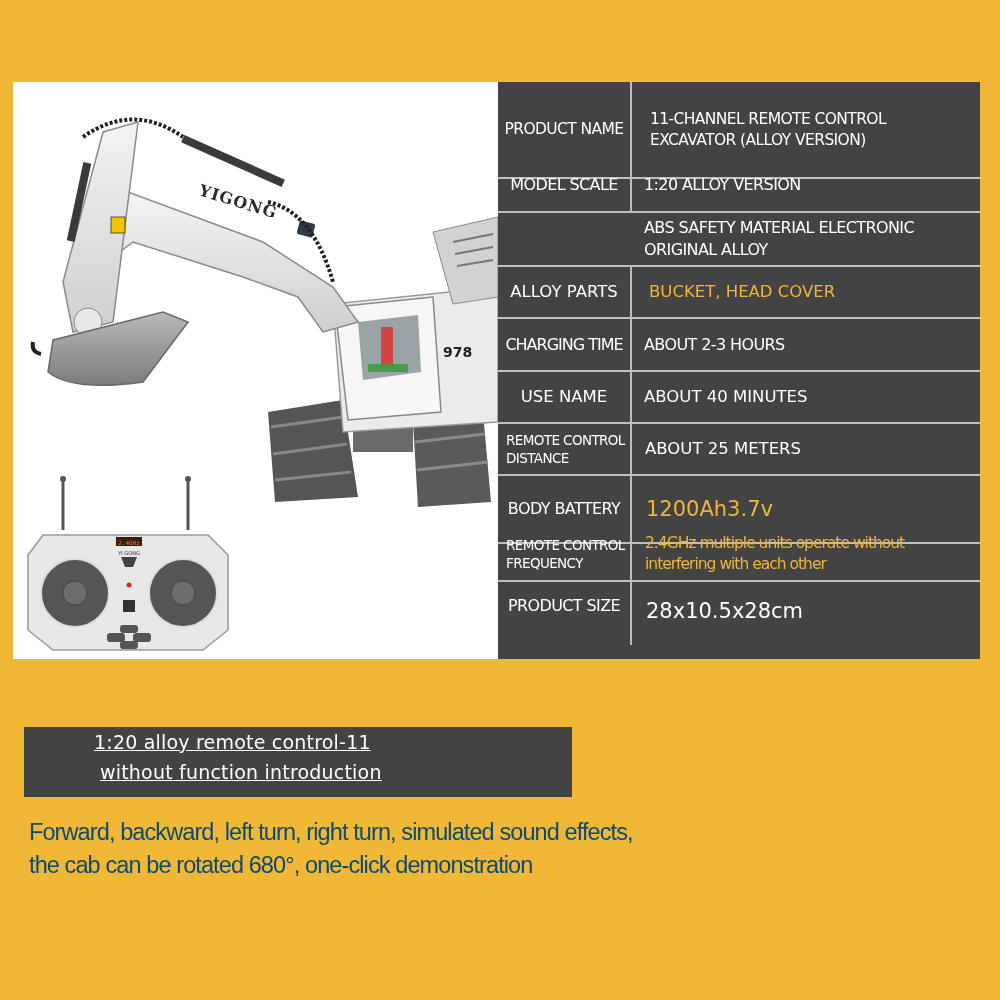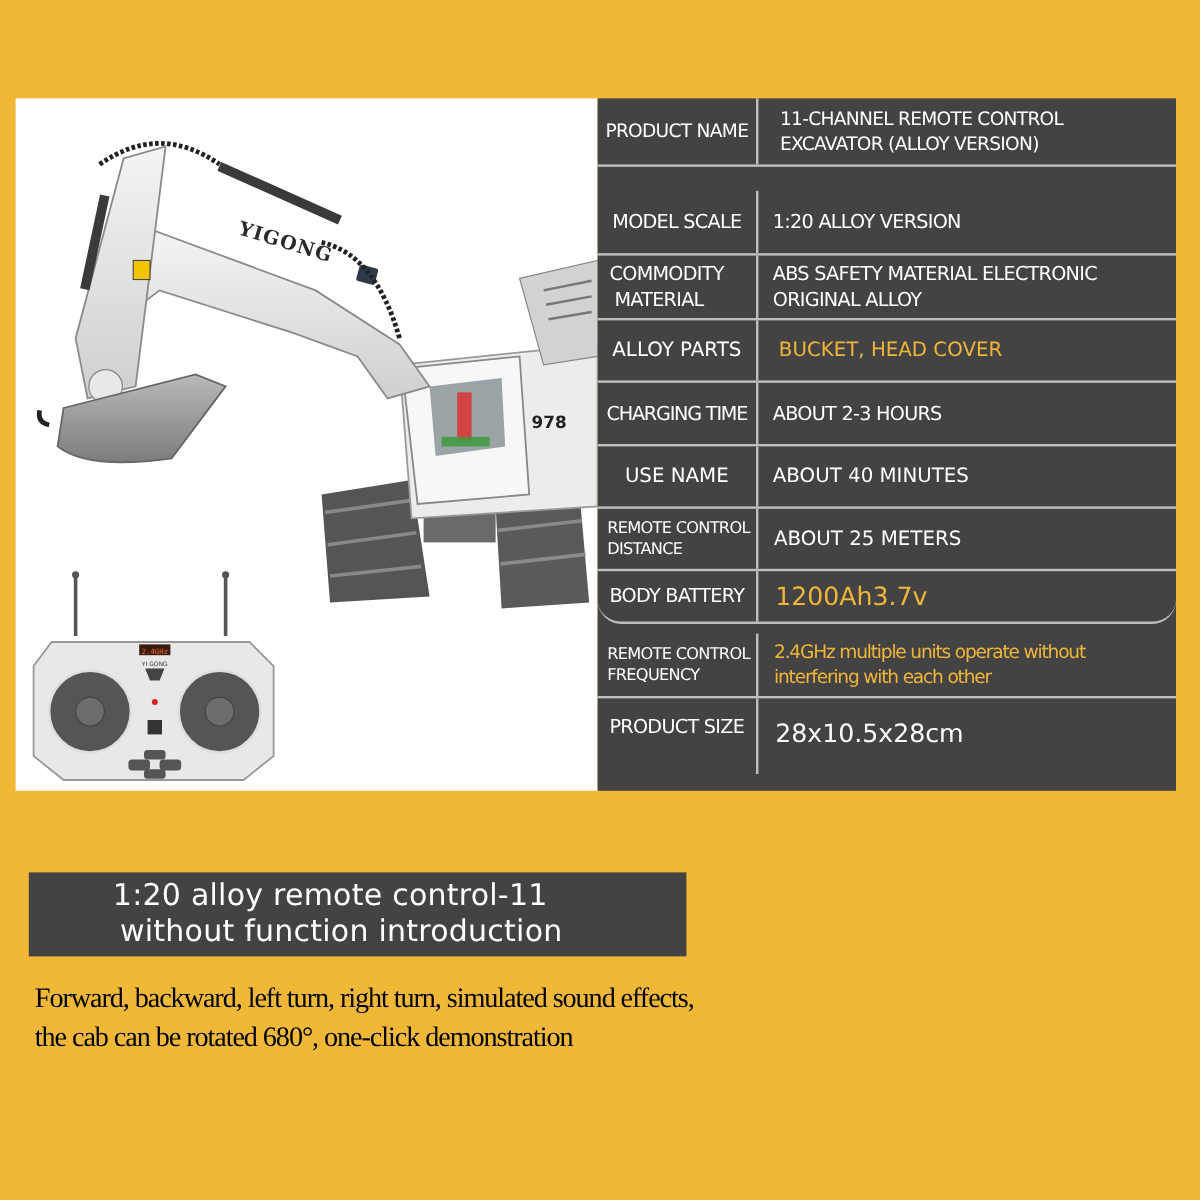--- a/index.html
+++ b/index.html
@@ -35,27 +35,27 @@
     position: absolute; left: 146px; right: 6px; top: 0; bottom: 0;
     color: #ffffff; display: flex; align-items: center;
     letter-spacing: -0.6px; line-height: 1.35;
   }
   .spec-value.accent { color: #f0b53a; }
   .intro-box {
     position: absolute; left: 24px; top: 727px; width: 548px; height: 70px;
     background: #434343; color: #ffffff;
   }
   .intro-line {
-    position: absolute; font-size: 25px; white-space: nowrap;
-    font-family: "DejaVu Sans", sans-serif; letter-spacing: 0.2px;
+    position: absolute; font-size: 19px; white-space: nowrap;
+    font-family: "DejaVu Sans", sans-serif; letter-spacing: 0.2px; text-decoration: underline;
   }
   .intro-desc {
     position: absolute; left: 29px; top: 816px; width: 800px;
-    color: #000000; font-size: 23.5px; line-height: 33px; letter-spacing: -0.9px;
-    font-family: Liberation Serif, serif;
+    color: #0c4a6e; font-size: 23.5px; line-height: 33px; letter-spacing: -0.9px;
+    font-family: Liberation Sans, sans-serif;
   }
   .intro-desc div { white-space: nowrap; }
 </style>
 </head>
 <body>
 
 <div class="photo-panel">
   <svg width="485" height="577" viewBox="0 0 485 577">
     <defs>
       <linearGradient id="armG" x1="0" y1="0" x2="0" y2="1">
@@ -131,36 +131,32 @@
       <path d="M98 82 L114 82 L110 92 L102 92 Z" fill="#444"></path>
       <rect x="84" y="158" width="18" height="9" rx="3" fill="#555"></rect>
       <rect x="110" y="158" width="18" height="9" rx="3" fill="#555"></rect>
       <rect x="97" y="150" width="18" height="8" rx="3" fill="#555"></rect>
       <rect x="97" y="166" width="18" height="8" rx="3" fill="#555"></rect>
     </g>
   </svg>
 </div>
 
 <div class="spec-table">
-  <div class="spec-row" style="top:0;height:57px;">
+  <div class="spec-row" style="top:0;height:97px;">
     <div class="spec-label" style="font-size:15.5px;">PRODUCT NAME</div>
     <div class="spec-value" style="left:152px;font-size:15.5px;flex-direction:column;align-items:flex-start;justify-content:center;">
       <span>11-CHANNEL REMOTE CONTROL</span>
       <span>EXCAVATOR (ALLOY VERSION)</span>
     </div>
   </div>
   <div class="spec-row" style="top:77px;height:54px;">
     <div class="spec-label" style="font-size:16px;">MODEL SCALE</div>
     <div class="spec-value" style="font-size:16px;">1:20 ALLOY VERSION</div>
   </div>
   <div class="spec-row" style="top:131px;height:54px;">
-    <div class="spec-label left" style="font-size:16px;flex-direction:column;align-items:flex-start;justify-content:center;padding-left:10px;">
-      <span>COMMODITY</span>
-      <span style="padding-left:4px;">MATERIAL</span>
-    </div>
     <div class="spec-value" style="font-size:16px;flex-direction:column;align-items:flex-start;justify-content:center;">
       <span>ABS SAFETY MATERIAL ELECTRONIC</span>
       <span>ORIGINAL ALLOY</span>
     </div>
   </div>
   <div class="spec-row" style="top:185px;height:52px;">
     <div class="spec-label" style="font-size:16.5px;letter-spacing:0;">ALLOY PARTS</div>
     <div class="spec-value accent" style="left:151px;font-size:16.5px;letter-spacing:0;">BUCKET, HEAD COVER</div>
   </div>
   <div class="spec-row" style="top:237px;height:53px;padding-left:18px;">
@@ -171,21 +167,21 @@
     <div class="spec-label" style="font-size:16.5px;letter-spacing:0;">USE NAME</div>
     <div class="spec-value" style="font-size:16.5px;letter-spacing:0;">ABOUT 40 MINUTES</div>
   </div>
   <div class="spec-row" style="top:342px;height:52px;">
     <div class="spec-label left" style="font-size:13.5px;flex-direction:column;align-items:flex-start;justify-content:center;">
       <span>REMOTE CONTROL</span>
       <span>DISTANCE</span>
     </div>
     <div class="spec-value" style="left:147px;font-size:16.5px;letter-spacing:0;">ABOUT 25 METERS</div>
   </div>
-  <div class="spec-row" style="top:394px;height:44px;border-radius:20px;">
+  <div class="spec-row" style="top:394px;height:68px;">
     <div class="spec-label" style="font-size:16px;">BODY BATTERY</div>
     <div class="spec-value accent" style="left:148px;font-size:21px;letter-spacing:0;">1200Ah3.7v</div>
   </div>
   <div class="spec-row" style="top:446px;height:54px;">
     <div class="spec-label left" style="font-size:13.5px;flex-direction:column;align-items:flex-start;justify-content:center;">
       <span>REMOTE CONTROL</span>
       <span>FREQUENCY</span>
     </div>
     <div class="spec-value accent" style="left:147px;font-size:15.5px;letter-spacing:-1px;flex-direction:column;align-items:flex-start;justify-content:center;">
       <span>2.4GHz multiple units operate without</span>

